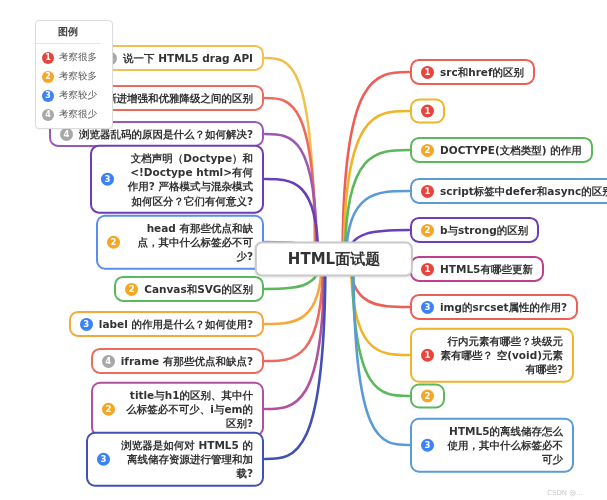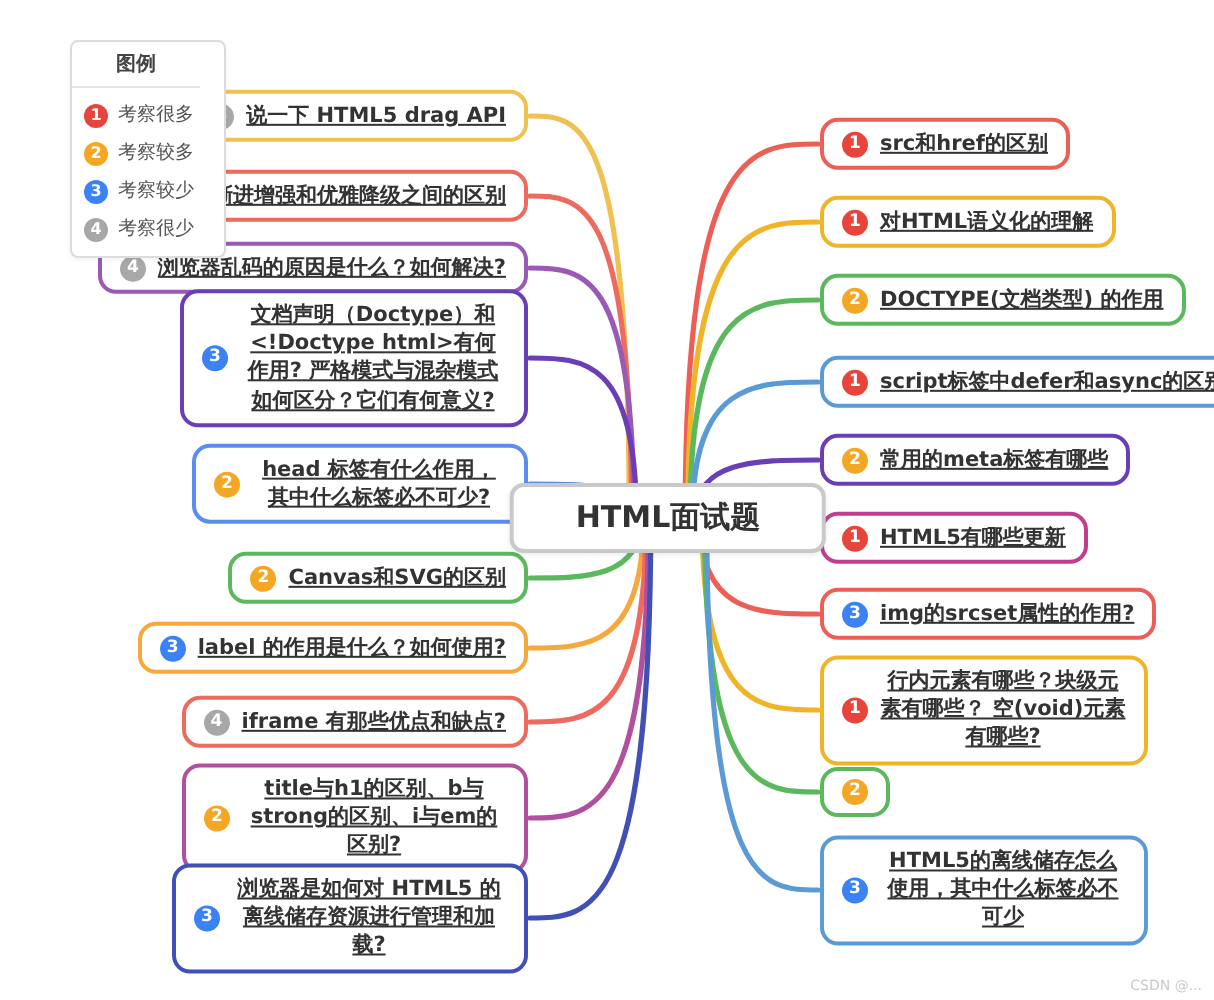--- a/index.html
+++ b/index.html
@@ -24,21 +24,21 @@
     display:flex;
     align-items:center;
     gap:6px;
     box-sizing:border-box;
     font-size:10.5px;
     font-weight:600;
     color:#333333;
     line-height:1.35;
   }
   .node.nowrap{white-space:nowrap;}
-  .node .txt{text-align:center;text-decoration:underline;}
+  .node .txt{text-align:right;}
   .badge{
     flex:0 0 auto;
     width:13px;height:13px;
     border-radius:50%;
     color:#fff;
     font-size:8.5px;
     font-weight:700;
     display:flex;align-items:center;justify-content:center;
     line-height:1;
   }
@@ -77,21 +77,21 @@
   }
   .legend-row{
     display:flex;align-items:center;gap:5px;
     padding:3px 6px;
     font-size:9.5px;color:#555;
     white-space:nowrap;
   }
   .legend-row .badge{width:12px;height:12px;font-size:8px;}
   #watermark{
     position:absolute;
-    right:6px;bottom:3px;
+    right:24px;bottom:3px;
     font-size:7px;
     color:#c9c9c9;
   }
 </style>
 </head>
 <body>
 
 <div id="stage">
   <svg id="wires">
       <path d="M314.6,259 C314.6,58 289.8,58 265,58" fill="none" stroke="#f0c050" stroke-width="2.6" stroke-linecap="round"></path>
@@ -128,61 +128,60 @@
       <div class="node nowrap" style="border-color: rgb(155, 89, 182); top: 134px; right: 343px;">
         <span class="badge" style="background: rgb(168, 168, 168);">4</span>
         <span class="txt">浏览器乱码的原因是什么？如何解决?</span>
       </div>
       <div class="node" style="border-color: rgb(106, 63, 181); top: 179px; right: 343px; max-width: 174px;">
         <span class="badge" style="background: rgb(59, 130, 246);">3</span>
         <span class="txt">文档声明（Doctype）和&lt;!Doctype html&gt;有何作用? 严格模式与混杂模式如何区分？它们有何意义?</span>
       </div>
       <div class="node" style="border-color: rgb(91, 141, 239); top: 242px; right: 343px; max-width: 168px;">
         <span class="badge" style="background: rgb(245, 166, 35);">2</span>
-        <span class="txt">head 标签有什么作用，其中什么标签必不可少?</span>
+        <span class="txt">head 有那些优点和缺点，其中什么标签必不可少?</span>
       </div>
       <div class="node nowrap" style="border-color: rgb(92, 184, 92); top: 289px; right: 343px;">
         <span class="badge" style="background: rgb(245, 166, 35);">2</span>
         <span class="txt">Canvas和SVG的区别</span>
       </div>
       <div class="node nowrap" style="border-color: rgb(245, 169, 61); top: 324px; right: 343px;">
         <span class="badge" style="background: rgb(59, 130, 246);">3</span>
         <span class="txt">label 的作用是什么？如何使用?</span>
       </div>
       <div class="node nowrap" style="border-color: rgb(237, 106, 94); top: 361px; right: 343px;">
         <span class="badge" style="background: rgb(168, 168, 168);">4</span>
         <span class="txt">iframe 有那些优点和缺点?</span>
       </div>
       <div class="node" style="border-color: rgb(176, 80, 158); top: 409px; right: 343px; max-width: 173px;">
         <span class="badge" style="background: rgb(245, 166, 35);">2</span>
-        <span class="txt">title与h1的区别、b与strong的区别、i与em的区别?</span>
+        <span class="txt">title与h1的区别、其中什么标签必不可少、i与em的区别?</span>
       </div>
       <div class="node" style="border-color: rgb(64, 80, 181); top: 459px; right: 343px; max-width: 178px;">
         <span class="badge" style="background: rgb(59, 130, 246);">3</span>
         <span class="txt">浏览器是如何对 HTML5 的离线储存资源进行管理和加载?</span>
       </div>
       <div class="node nowrap" style="border-color: rgb(237, 94, 87); top: 72px; left: 410px;">
         <span class="badge" style="background: rgb(231, 69, 60);">1</span>
         <span class="txt">src和href的区别</span>
       </div>
       <div class="node nowrap" style="border-color: rgb(240, 180, 41); top: 111px; left: 410px;">
         <span class="badge" style="background: rgb(231, 69, 60);">1</span>
-        <span class="txt">对HTML语义化的理解</span>
       </div>
       <div class="node nowrap" style="border-color: rgb(92, 184, 92); top: 150px; left: 410px;">
         <span class="badge" style="background: rgb(245, 166, 35);">2</span>
         <span class="txt">DOCTYPE(文档类型) 的作用</span>
       </div>
       <div class="node nowrap" style="border-color: rgb(91, 155, 213); top: 191px; left: 410px;">
         <span class="badge" style="background: rgb(231, 69, 60);">1</span>
         <span class="txt">script标签中defer和async的区别</span>
       </div>
       <div class="node nowrap" style="border-color: rgb(106, 63, 181); top: 230px; left: 410px;">
         <span class="badge" style="background: rgb(245, 166, 35);">2</span>
-        <span class="txt">常用的meta标签有哪些</span>
+        <span class="txt">b与strong的区别</span>
       </div>
       <div class="node nowrap" style="border-color: rgb(191, 63, 142); top: 269px; left: 410px;">
         <span class="badge" style="background: rgb(231, 69, 60);">1</span>
         <span class="txt">HTML5有哪些更新</span>
       </div>
       <div class="node nowrap" style="border-color: rgb(237, 94, 87); top: 307px; left: 410px;">
         <span class="badge" style="background: rgb(59, 130, 246);">3</span>
         <span class="txt">img的srcset属性的作用?</span>
       </div>
       <div class="node" style="border-color: rgb(240, 180, 41); top: 355px; left: 410px; max-width: 164px;">

